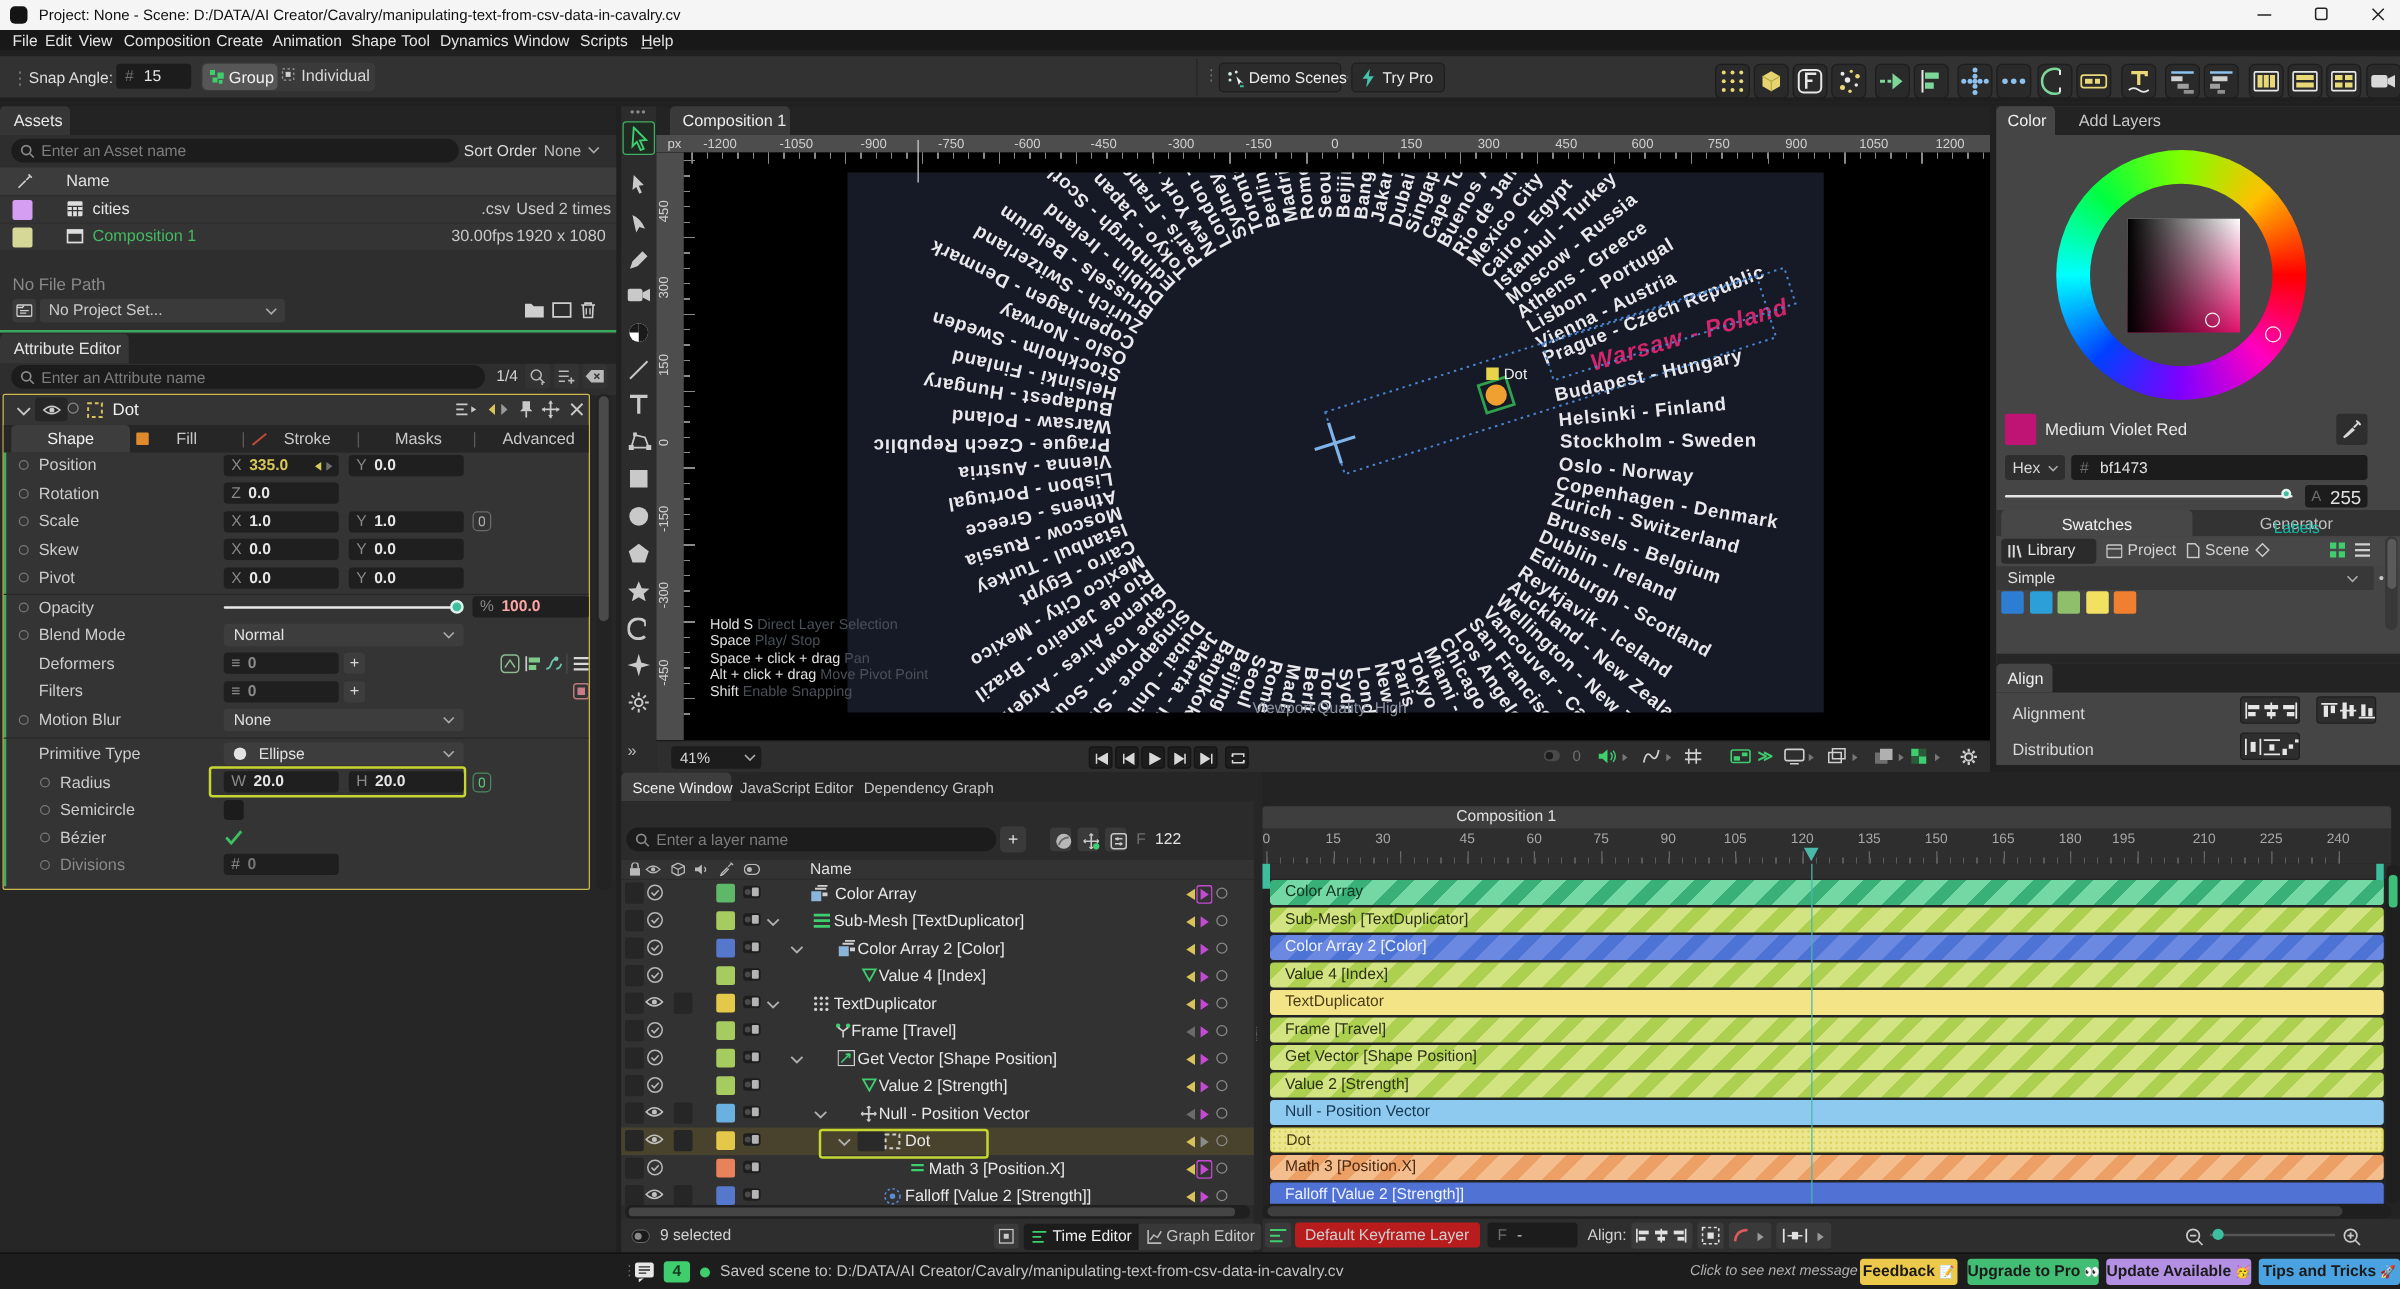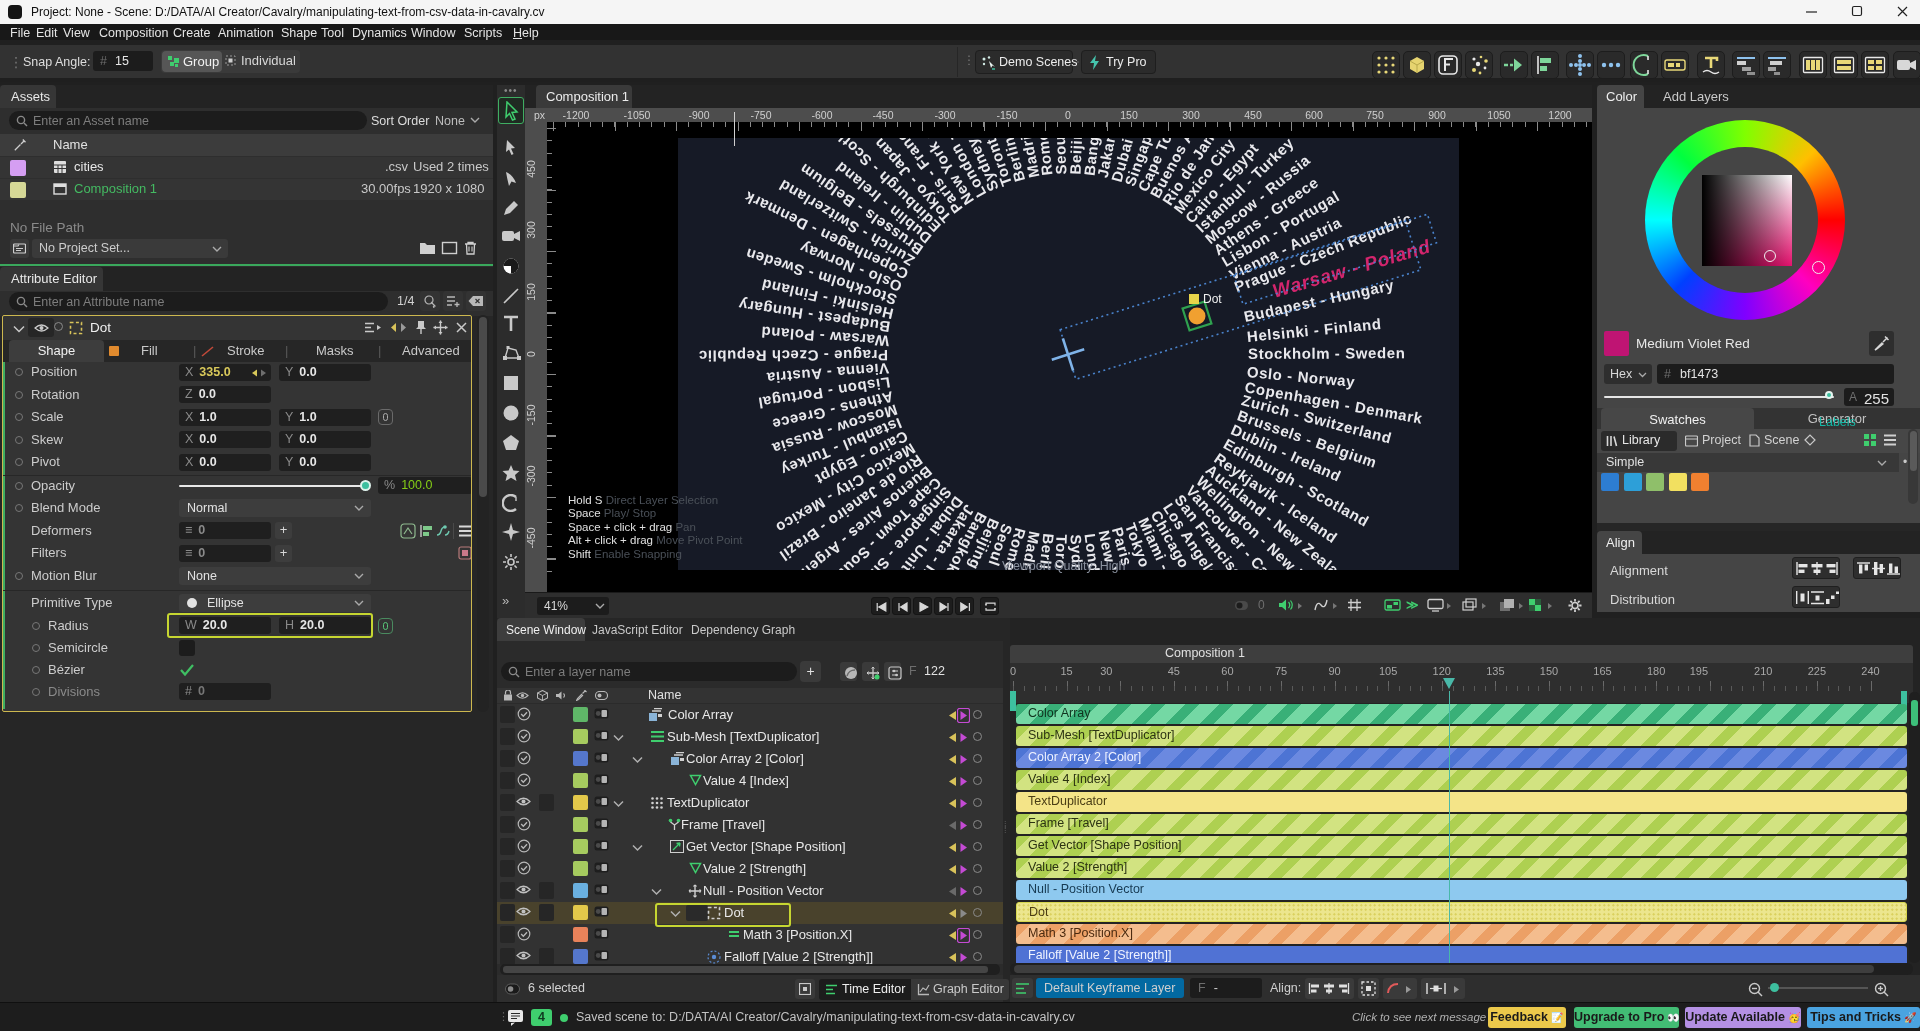--- a/index.html
+++ b/index.html
@@ -360,21 +360,21 @@
       <div class="abs" style="left:278px;top:116.5px;width:92px;height:17px;background:#1f1f1f;border-radius:3px;font-size:12.5px;line-height:17px"><span style="color:#8a8a8a;margin-left:6px">Y</span><span style="color:#e6e6e6;margin-left:6px;font-weight:bold">0.0</span></div>
       <div class="abs" style="left:14px;top:143.5px;width:8px;height:8px;border:1.2px solid #777;border-radius:50%"></div>
       <div class="abs" style="left:30px;top:139.5px;color:#cccccc;font-size:13px">Pivot</div>
       <div class="abs" style="left:178px;top:139.0px;width:92px;height:17px;background:#1f1f1f;border-radius:3px;font-size:12.5px;line-height:17px"><span style="color:#8a8a8a;margin-left:6px">X</span><span style="color:#e6e6e6;margin-left:6px;font-weight:bold">0.0</span></div>
       <div class="abs" style="left:278px;top:139.0px;width:92px;height:17px;background:#1f1f1f;border-radius:3px;font-size:12.5px;line-height:17px"><span style="color:#8a8a8a;margin-left:6px">Y</span><span style="color:#e6e6e6;margin-left:6px;font-weight:bold">0.0</span></div>
       <div class="abs" style="left:0;top:160px;width:470px;height:1px;background:#272727"></div>
       <div class="abs" style="left:14px;top:167px;width:8px;height:8px;border:1.2px solid #777;border-radius:50%"></div>
       <div class="abs" style="left:30px;top:163px;color:#cccccc;font-size:13px">Opacity</div>
       <div class="abs" style="left:178px;top:170px;width:186px;height:2px;background:#e8e8e8;border-radius:1px"></div>
       <div class="abs" style="left:359px;top:165.5px;width:11px;height:11px;background:#3dbf9f;border-radius:50%;border:2px solid #dff2ec"></div>
-      <div class="abs" style="left:377px;top:162.5px;width:94px;height:17px;background:#1f1f1f;border-radius:3px;font-size:12.5px;line-height:17px"><span style="color:#8a8a8a;margin-left:6px">%</span><span style="color:#84cc16;margin-left:6px;font-weight:normal">100.0</span></div>
+      <div class="abs" style="left:377px;top:162.5px;width:94px;height:17px;background:#1f1f1f;border-radius:3px;font-size:12.5px;line-height:17px"><span style="color:#8a8a8a;margin-left:6px">%</span><span style="color:#fca5a5;margin-left:6px;font-weight:bold">100.0</span></div>
       <div class="abs" style="left:14px;top:189.5px;width:8px;height:8px;border:1.2px solid #777;border-radius:50%"></div>
       <div class="abs" style="left:30px;top:185.5px;color:#cccccc;font-size:13px">Blend Mode</div>
       <div class="abs" style="left:178px;top:184.5px;width:192px;height:18px;background:#3d3d3d;border-radius:3px">
         <svg class="abs" style="right:7px;top:6px" width="10" height="7">
           <path d="M1 1 L5 5 L9 1" stroke="#aaa" stroke-width="1.4" fill="none"></path>
         </svg>
         <div class="abs" style="left:8px;top:2px;color:#e2e2e2;font-size:12.5px">Normal</div>
       </div>
       <div class="abs" style="left:30px;top:208px;color:#cccccc;font-size:13px">Deformers</div>
       <div class="abs" style="left:178px;top:207.5px;width:92px;height:17px;background:#1f1f1f;border-radius:3px;font-size:12.5px;line-height:17px"><span style="color:#8a8a8a;margin-left:6px">≡</span><span style="color:#8a8a8a;margin-left:6px;font-weight:bold">0</span></div>
@@ -1278,21 +1278,21 @@
       <div class="abs" style="left:476px;top:6px;width:9px;height:9px;border:1.3px solid #8a8a8a;border-radius:50%"></div>
     </div>
     <div class="abs" style="left:3px;top:346px;width:500px;height:11px;background:#1f1f1f;border-radius:5px">
       <div class="abs" style="left:3px;top:2px;width:485px;height:7px;background:#454545;border-radius:3px"></div>
     </div>
     <div class="abs" style="left:0;top:357px;width:506px;height:27px;background:#2e2e2e">
       <svg class="abs" style="left:8px;top:8px" width="16" height="12">
         <rect x="0.5" y="1" width="14" height="10" rx="5" fill="#1a1a1a" stroke="#6a6a6a" stroke-width="0.8"></rect>
         <circle cx="5.5" cy="6" r="2.8" fill="#8a8a8a"></circle>
       </svg>
-      <div class="abs" style="left:31px;top:6px;color:#d2d2d2;font-size:12.5px">6 selected</div>
+      <div class="abs" style="left:31px;top:6px;color:#d2d2d2;font-size:12.5px">9 selected</div>
       <div class="abs" style="left:298px;top:4px;width:20px;height:20px;background:#3a3a3a;border-radius:3px">
         <svg style="position:absolute;left:4px;top:4px" width="12" height="12">
           <rect x="0.5" y="0.5" width="11" height="11" fill="none" stroke="#c9c9c9" stroke-width="1.2"></rect>
           <rect x="4" y="4" width="4" height="4" fill="#c9c9c9"></rect>
         </svg>
       </div>
       <div class="abs" style="left:322px;top:4px;width:92px;height:21px;background:#1c1c1c;border-radius:3px 0 0 3px">
         <svg style="position:absolute;left:6px;top:5px" width="13" height="11">
           <path d="M1 1.5 L12 1.5 M1 5.5 L8 5.5 M1 9.5 L10 9.5" stroke="#3fce6e" stroke-width="1.5"></path>
         </svg>
@@ -1394,21 +1394,21 @@
       <div class="abs" style="left:438.9px;top:73px;width:1.6px;height:283px;background:#49b8a8"></div>
       <div class="abs" style="left:0;top:345px;width:903px;height:12px;background:#1f1f1f;border-radius:6px">
         <div class="abs" style="left:4px;top:2px;width:860px;height:8px;background:#3e3e3e;border-radius:4px"></div>
       </div>
       <div class="abs" style="left:0;top:357px;width:910px;height:27px;background:#2e2e2e">
         <div class="abs" style="left:2px;top:3px;width:21px;height:20px;background:#3a3a3a;border-radius:3px">
           <svg style="position:absolute;left:3px;top:4px" width="15" height="13">
             <path d="M1 2 L14 2 M1 6.5 L9 6.5 M1 11 L11 11" stroke="#3fce6e" stroke-width="1.6"></path>
           </svg>
         </div>
-        <div class="abs" style="left:26px;top:3px;width:148px;height:20px;background:#0369a1;border-radius:3px;color:#cfcfcf;font-size:12.5px;padding:3px 0 0 8px">Default Keyframe Layer</div>
+        <div class="abs" style="left:26px;top:3px;width:148px;height:20px;background:#b91c1c;border-radius:3px;color:#cfcfcf;font-size:12.5px;padding:3px 0 0 8px">Default Keyframe Layer</div>
         <div class="abs" style="left:180px;top:3px;width:72px;height:20px;background:#1c1c1c;border-radius:3px;font-size:12.5px;padding:3px 0 0 8px"><span style="color:#6e6e6e">F</span><span style="color:#cfcfcf;margin-left:8px">-</span></div>
         <div class="abs" style="left:260px;top:6px;color:#d0d0d0;font-size:12.5px">Align:</div>
         <div class="abs" style="left:295px;top:3px;width:49px;height:21px;background:#3a3a3a;border-radius:3px">
           <svg style="position:absolute;left:3px;top:4px" width="42" height="13">
             <path d="M1.5 1 L1.5 12" stroke="#e0e0e0" stroke-width="1.3"></path>
             <rect x="3" y="2.5" width="8" height="3" fill="#e0e0e0"></rect>
             <rect x="3" y="7.5" width="5.5" height="3" fill="#e0e0e0"></rect>
             <path d="M21 1 L21 12" stroke="#e0e0e0" stroke-width="1.3"></path>
             <rect x="16" y="2.5" width="10" height="3" fill="#e0e0e0"></rect>
             <rect x="18" y="7.5" width="6" height="3" fill="#e0e0e0"></rect>

